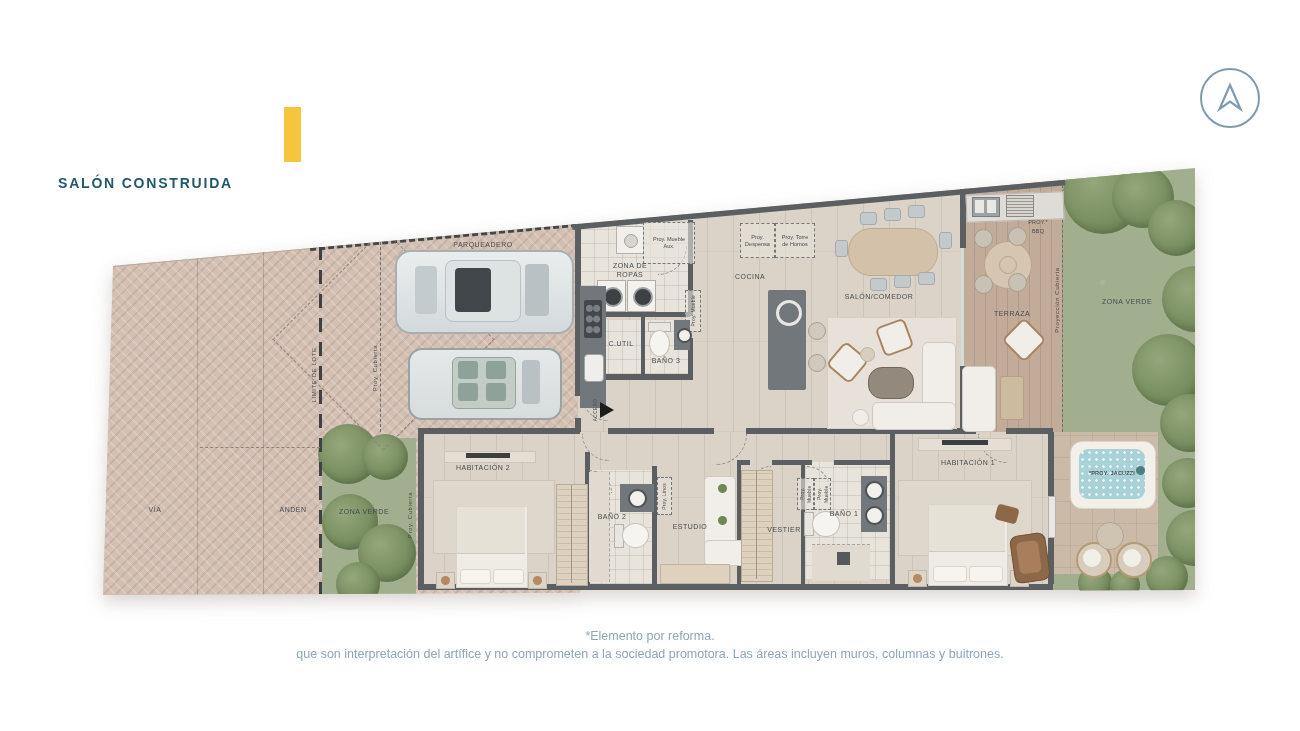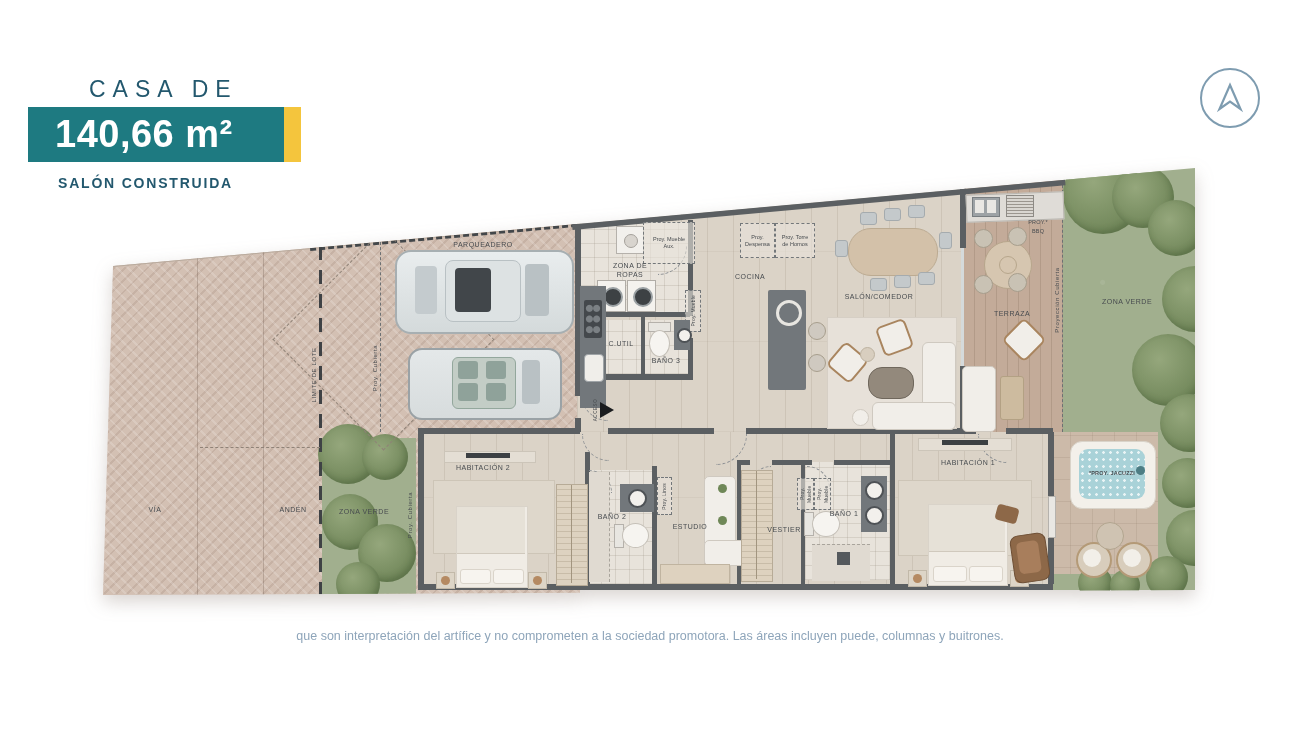--- a/index.html
+++ b/index.html
@@ -36,24 +36,20 @@
   .counter{background:#72777b;}
   .basin{position:absolute;border-radius:50%;background:#f2f0ec;border:2px solid #4e5256;}
   .chairc{position:absolute;border-radius:50%;background:#c9c2b4;border:1px solid #a79e8d;}
   .dchair{position:absolute;background:#c4c9cb;border:1px solid #a5abae;border-radius:3px;}
 </style>
 </head>
 <body>
 
 <div class="stage">
 
-  <div class="casa-title">CASA DE</div>
-  <div class="banner">
-    <span class="val">140,66 m²</span>
-  </div>
   <div class="banner-accent"></div>
   <div class="area-caption">SALÓN CONSTRUIDA</div>
   <div class="logo">
     <svg width="34" height="34" viewBox="0 0 34 34">
         <path d="M17 4 L27.5 28 L17 20.5 L6.5 28 Z" fill="none" stroke="#7e9cb0" stroke-width="2.2" stroke-linejoin="miter"></path>
       </svg>
   </div>
 
   <div class="plan-wrap">
   <div class="plan">
@@ -327,16 +323,17 @@
     <div class="lbl" style="left:512px;top:351px;">BAÑO 2</div>
     <div class="lbl" style="left:590px;top:361px;">ESTUDIO</div>
     <div class="lbl" style="left:684px;top:364px;">VESTIER</div>
     <div class="lbl" style="left:744px;top:348px;">BAÑO 1</div>
     <div class="lbl" style="left:868px;top:297px;">HABITACIÓN 1</div>
     <div class="lbl sm" style="left:1012px;top:307px;font-weight:700;">*PROY. JACUZZI</div>
   </div>
   </div>
 
   <div class="footer">
-    <div>que son interpretación del artífice y no comprometen a la sociedad promotora. Las áreas incluyen puede, columnas y buitrones.</div>
+    <div>*Elemento por reforma.</div>
+    <div>que son interpretación del artífice y no comprometen a la sociedad promotora. Las áreas incluyen muros, columnas y buitrones.</div>
   </div>
 
 </div>
 
 </body></html>

